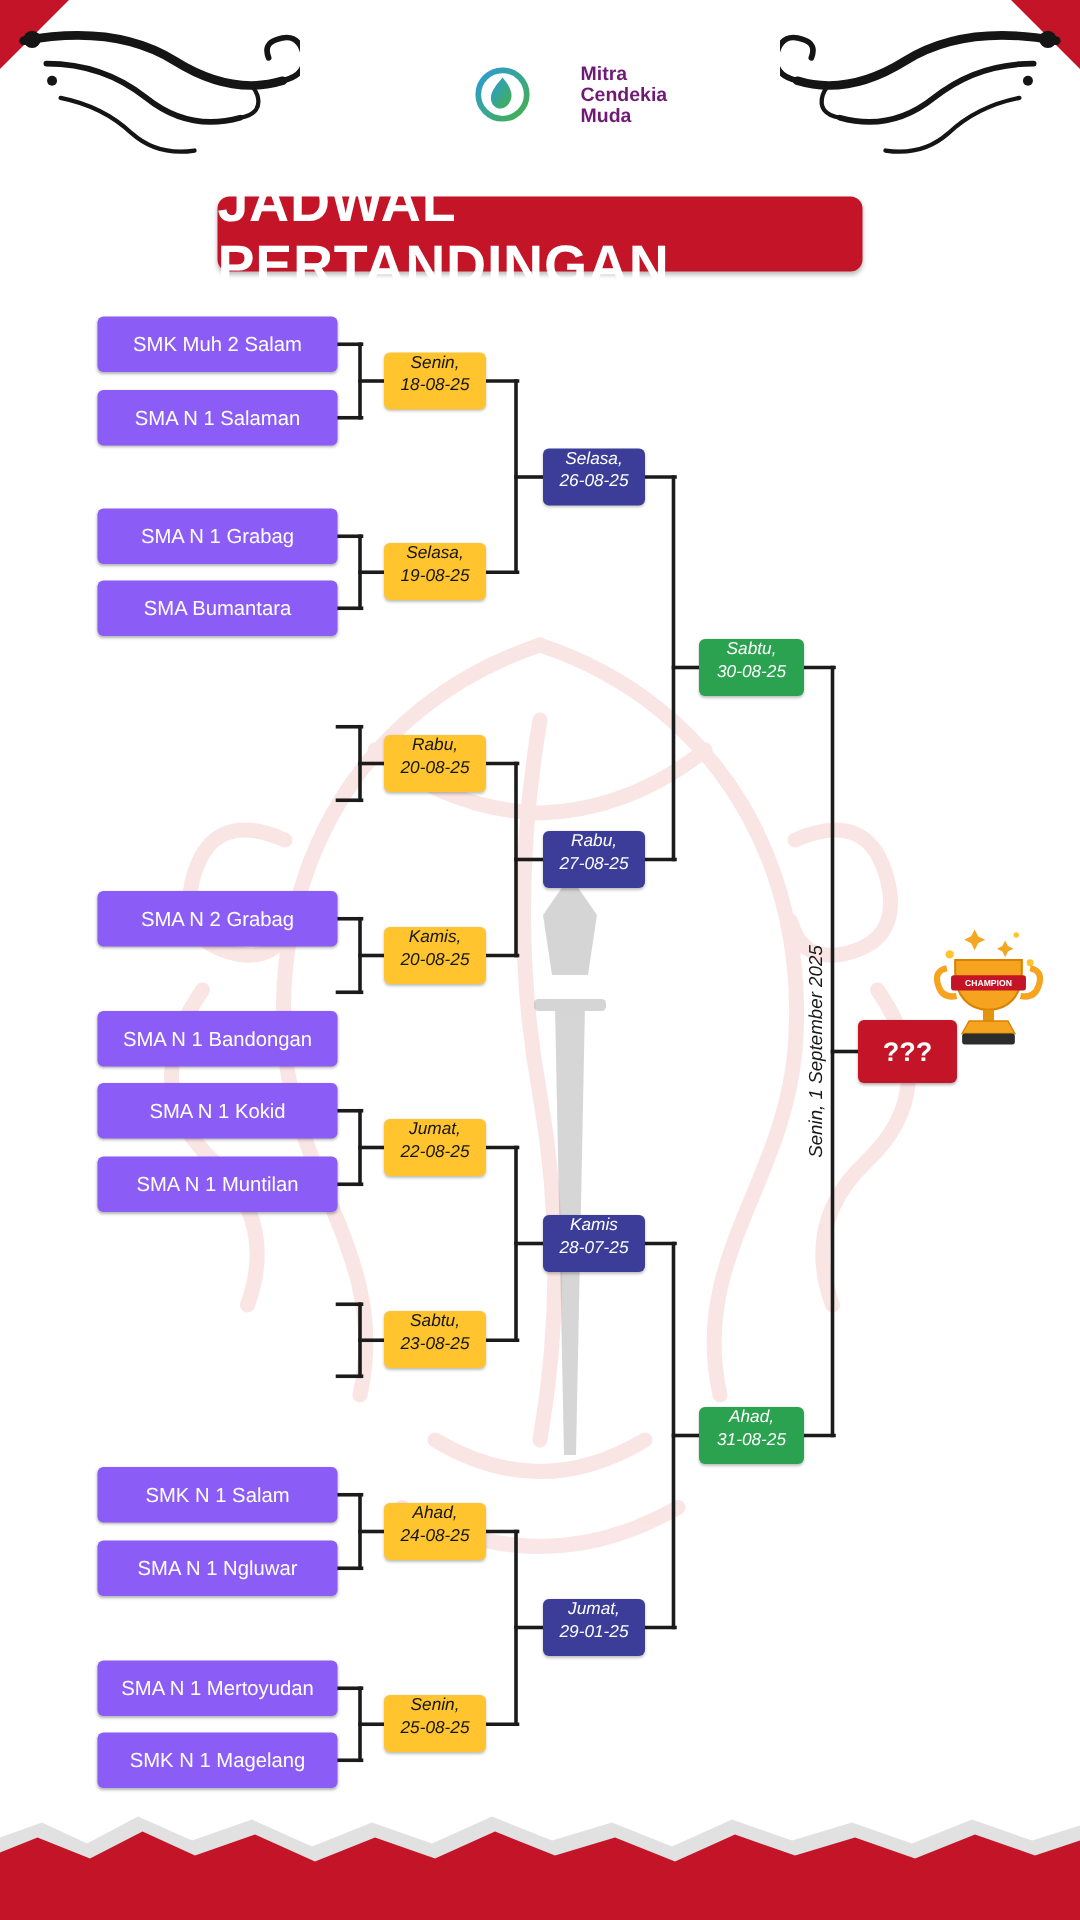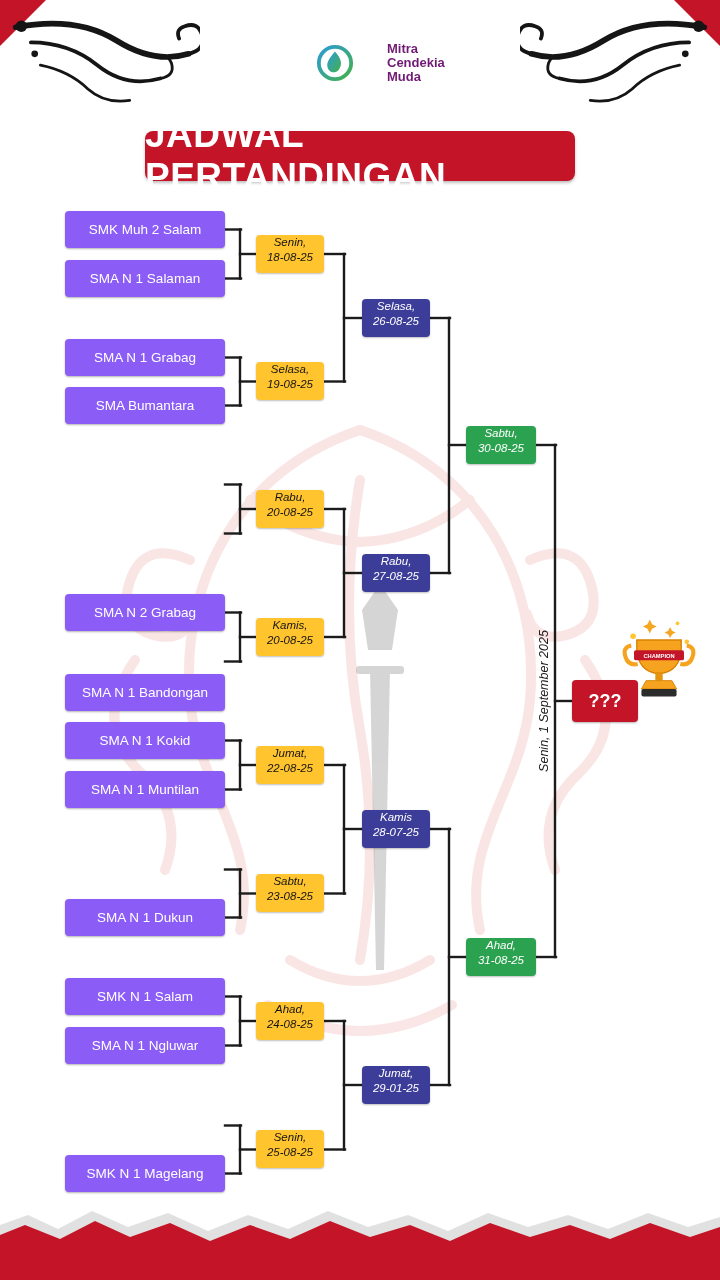--- a/index.html
+++ b/index.html
@@ -193,23 +193,23 @@
   </svg>
 
   <div class="team" style="top:211px">SMK Muh 2 Salam</div>
   <div class="team" style="top:260px">SMA N 1 Salaman</div>
   <div class="team" style="top:339px">SMA N 1 Grabag</div>
   <div class="team" style="top:387px">SMA Bumantara</div>
   <div class="team" style="top:594px">SMA N 2 Grabag</div>
   <div class="team" style="top:674px">SMA N 1 Bandongan</div>
   <div class="team" style="top:722px">SMA N 1 Kokid</div>
   <div class="team" style="top:771px">SMA N 1 Muntilan</div>
-  <div class="team" style="top:899px">SMA N 1 Dukun</div>
   <div class="team" style="top:978px">SMK N 1 Salam</div>
   <div class="team" style="top:1027px">SMA N 1 Ngluwar</div>
+  <div class="team" style="top:1107px">SMA N 1 Mertoyudan</div>
   <div class="team" style="top:1155px">SMK N 1 Magelang</div>
 
   <div class="slot r1" style="top:235px">
     <span>Senin,</span>
     <span>18-08-25</span>
     </div>
   <div class="slot r1" style="top:362px">
     <span>Selasa,</span>
     <span>19-08-25</span>
     </div>

